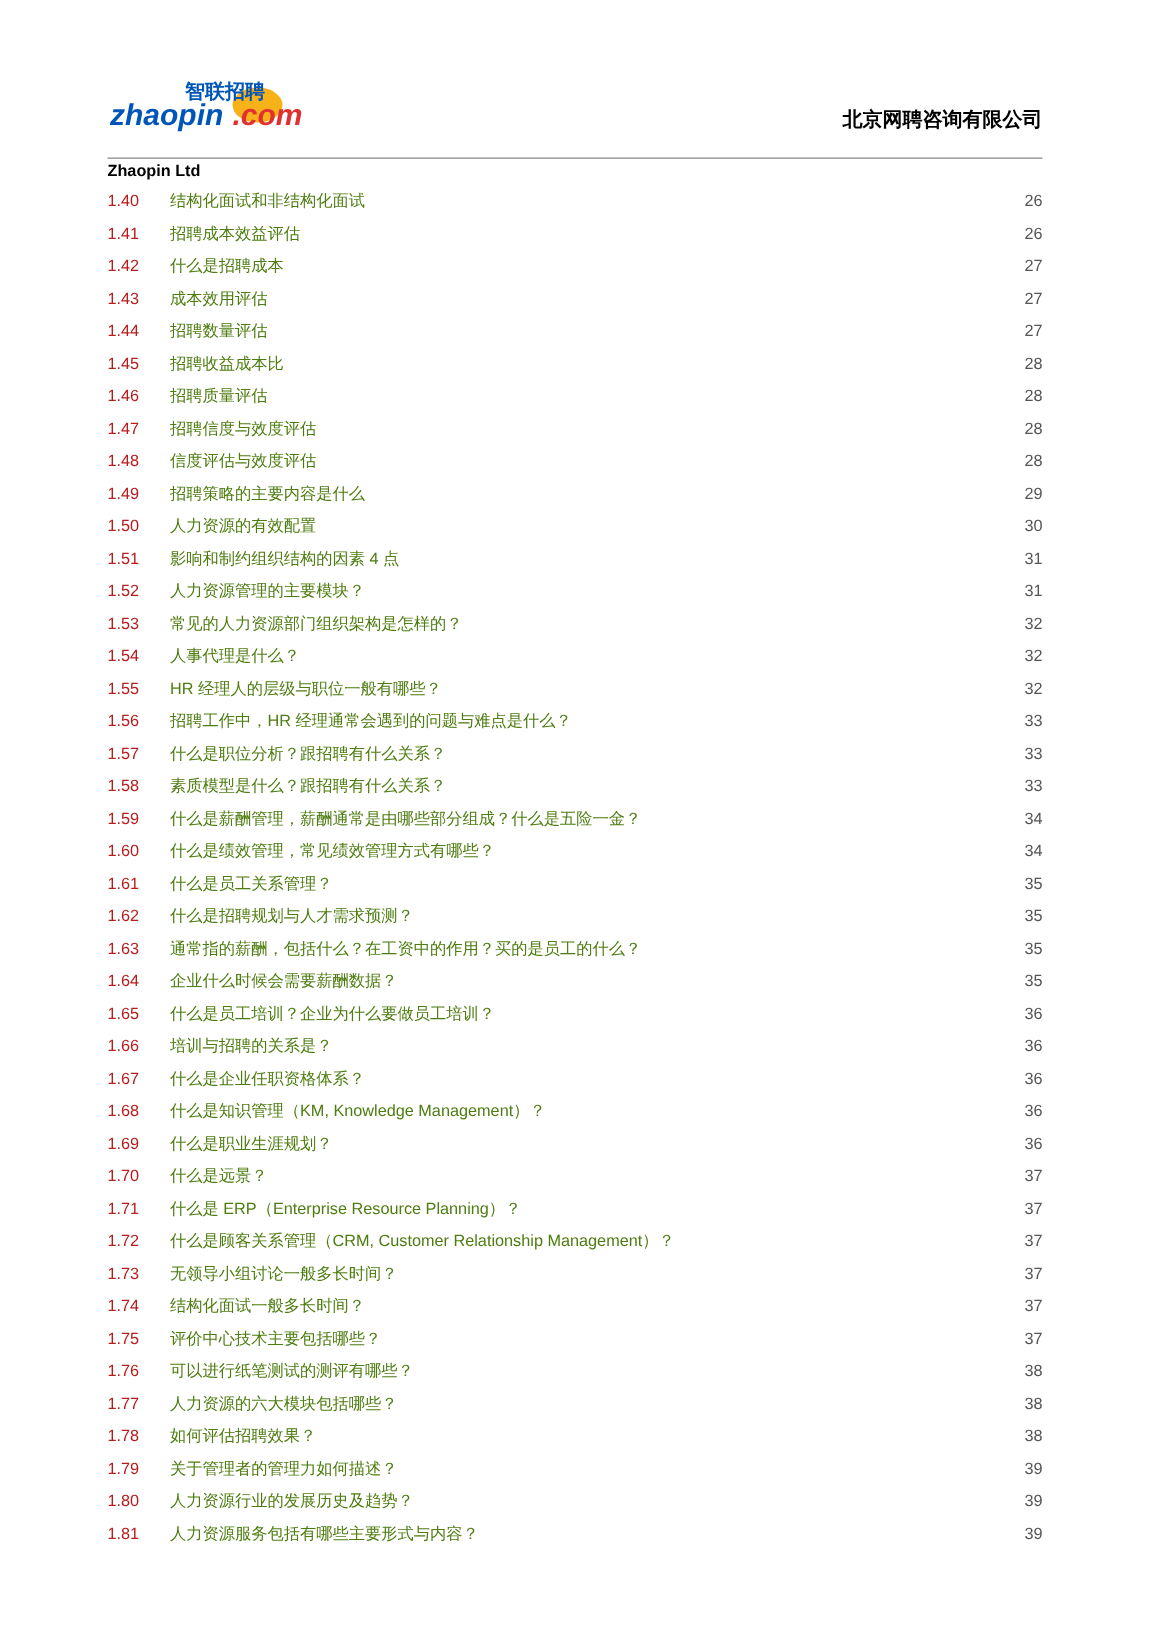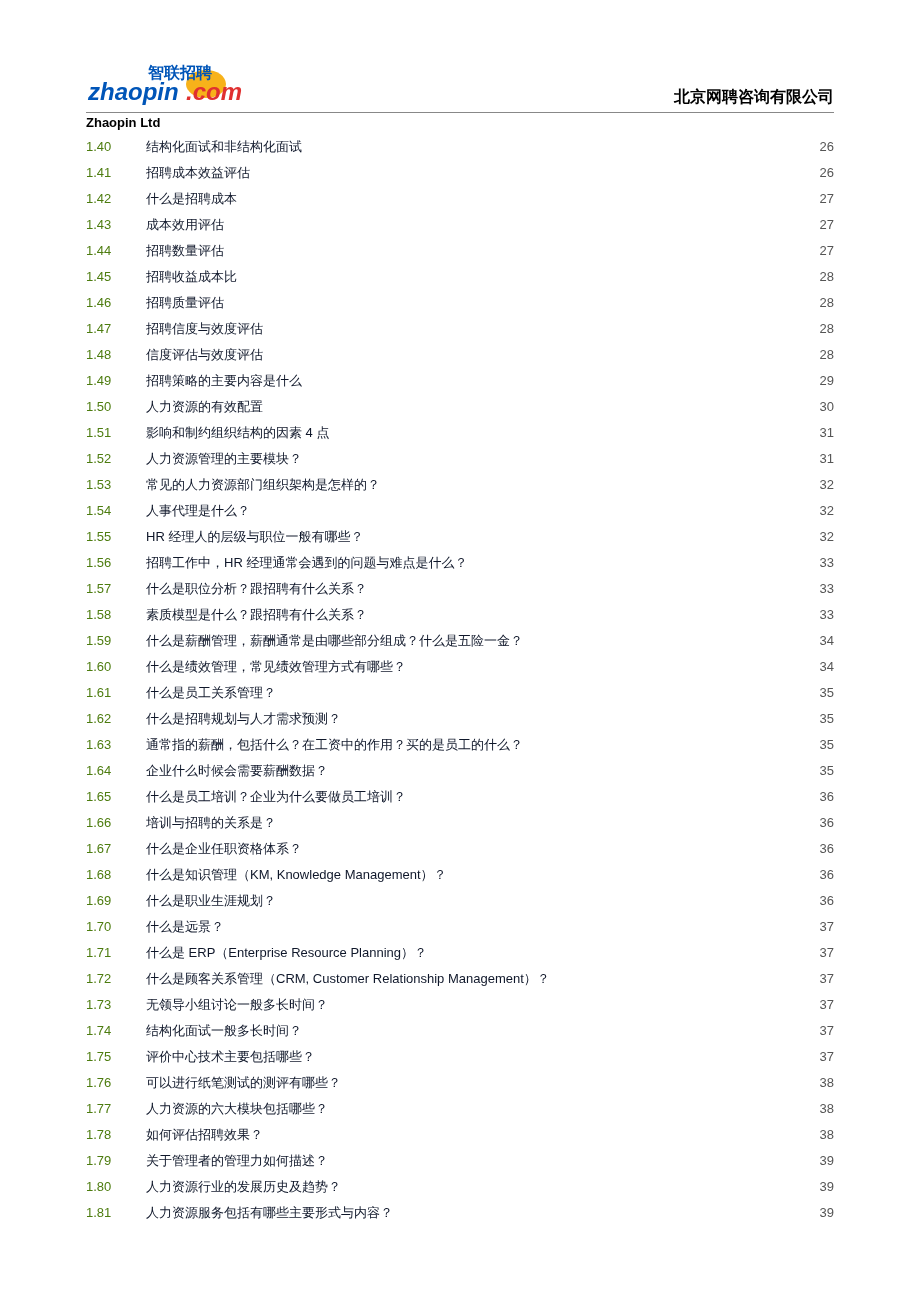--- a/index.html
+++ b/index.html
@@ -12,21 +12,21 @@
     color: #333;
   }
   .page {
     padding: 58px 86px 60px 86px;
   }
   .header {
     display: flex;
     align-items: flex-end;
     justify-content: space-between;
     border-bottom: 1px solid #888;
-    padding-bottom: 6px;
+    padding-bottom: 20px;
   }
   .logo {
     display: inline-block;
     position: relative;
     height: 48px;
     width: 160px;
   }
   .logo svg { display: block; }
   .header-right {
     text-align: right;
@@ -56,28 +56,27 @@
     align-items: baseline;
     font-size: 13px;
     color: #555;
     line-height: 1;
     height: 26px;
     white-space: nowrap;
   }
   .toc-num {
     width: 50px;
     text-align: left;
-    color: #4d7c0f;
+    color: #b91c1c;
     font-family: Arial, sans-serif;
     flex-shrink: 0;
   }
   .toc-title {
-    color: #0f172a;
+    color: #4d7c0f;
     flex-shrink: 0;
-    margin-left: 10px;
   }
   .toc-leader {
     flex: 1;
     overflow: hidden;
     position: relative;
     margin: 0 2px;
   }
   .toc-leader::after {
     content: "..........................................................................................................................................................................................................................";
     position: absolute;

